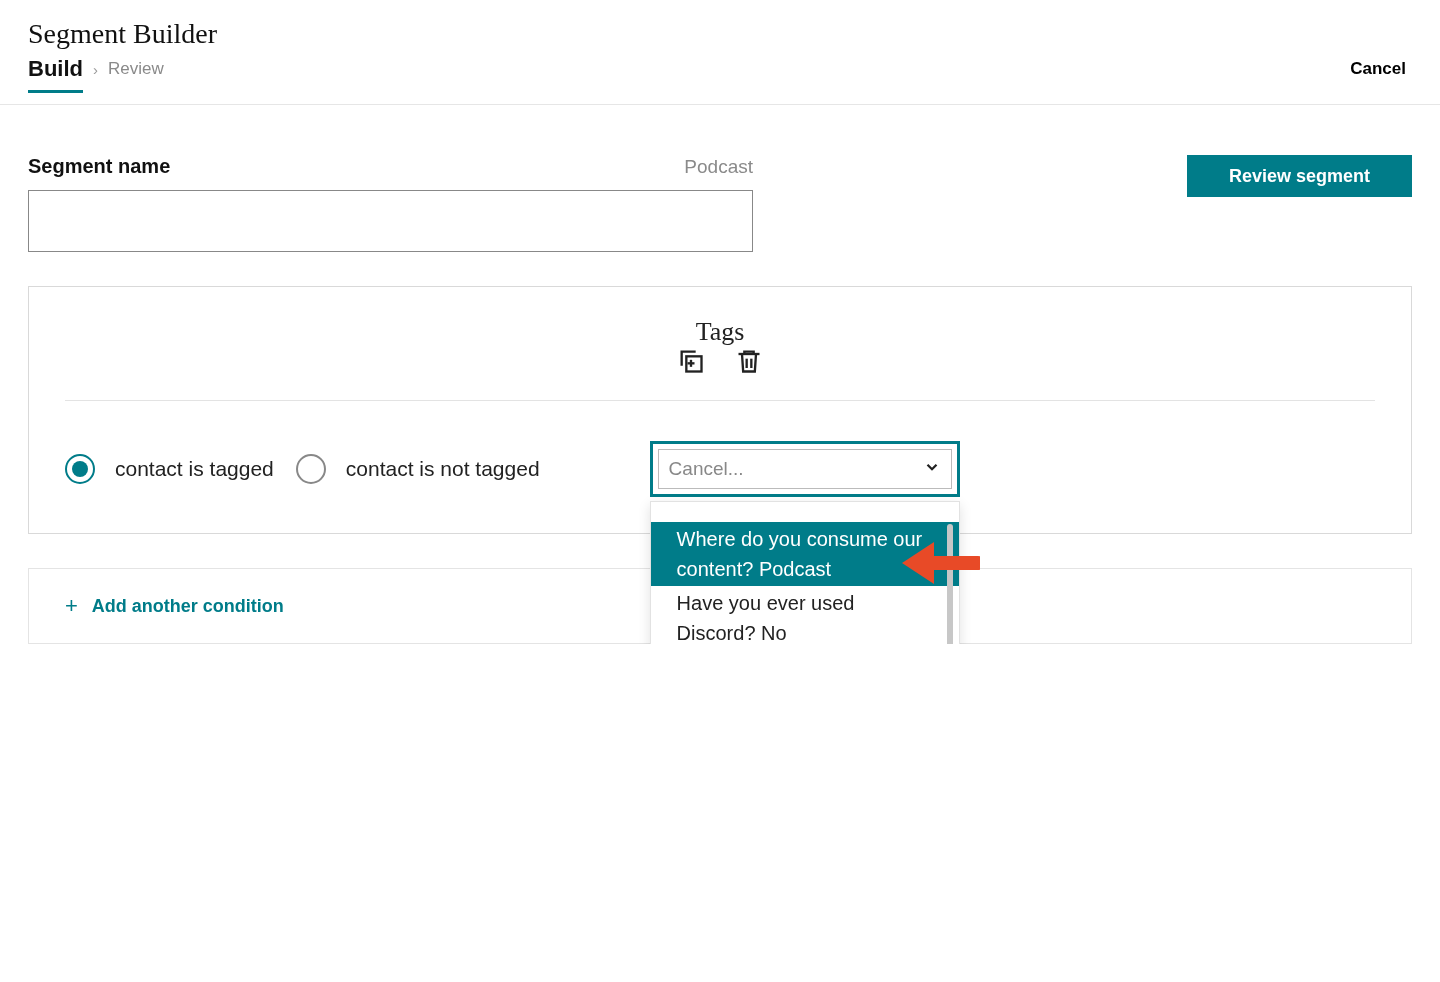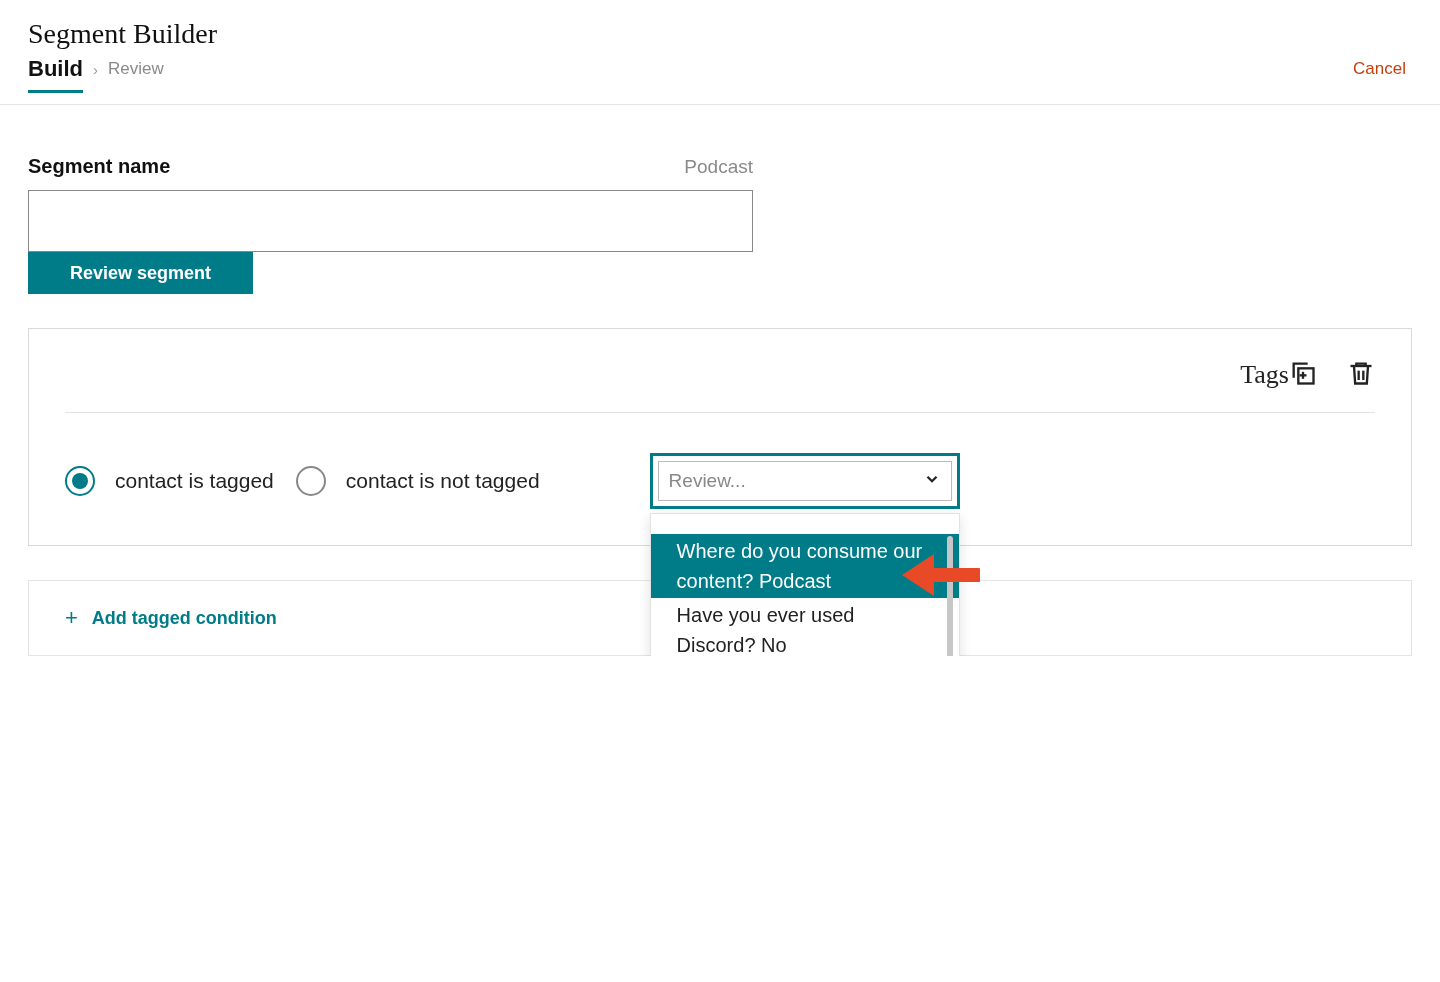--- a/index.html
+++ b/index.html
@@ -37,34 +37,33 @@
     color: #111;
     font-weight: 600;
     font-size: 22px;
     padding-bottom: 8px;
     border-bottom: 3px solid #007c89;
     margin-bottom: -11px;
   }
   .bc-arrow { color: #9a9a9a; font-size: 15px; }
   .bc-step { color: #8a8a8a; font-size: 17px; text-align: right; }
   .cancel-link {
-    color: #c2410c;
-    font-weight: 400;
+    color: #000000;
+    font-weight: 700;
     font-size: 17px;
     text-decoration: none;
     padding-right: 6px;
     padding-bottom: 10px;
     text-align: right;
   }
   .body-area { padding: 50px 28px 0 28px; }
   .name-row {
     display: flex;
     align-items: flex-start;
     justify-content: space-between;
-    flex-direction: column;
   }
   .name-field { width: 725px; }
   .label-row {
     display: flex;
     justify-content: space-between;
     align-items: baseline;
     margin-bottom: 12px;
   }
   .field-label { font-size: 20px; font-weight: 600; color: #111; }
   .required-text { font-size: 19px; color: #8a8a8a; }
@@ -86,22 +85,23 @@
     padding: 0 42px;
     cursor: pointer;
   }
   .panel {
     border: 1px solid #d9d9d9;
     margin-top: 34px;
     padding: 30px 36px 36px 36px;
   }
   .panel-title-row {
     display: flex;
-    justify-content: flex-end;
+    justify-content: center;
     align-items: center;
+    flex-direction: column;
   }
   .panel-title {
     font-family: Georgia, "Times New Roman", serif;
     font-size: 26px;
     font-weight: 400;
   }
   .panel-icons { display: flex; gap: 30px; }
   .icon-btn {
     background: none;
     border: none;
@@ -274,21 +274,21 @@
         </div>
         <div class="radio-opt">
           <span class="radio-outer unchecked"></span>
           <span class="radio-label">contact is not tagged</span>
         </div>
       </div>
 
       <div class="select-wrap">
         <div class="select-box">
           <span class="select-box-inner"></span>
-          <span class="select-placeholder">Review...</span>
+          <span class="select-placeholder">Cancel...</span>
           <span class="chev">
             <svg viewBox="0 0 24 24" fill="none" stroke="currentColor" stroke-width="3">
                 <polyline points="6 9 12 15 18 9"></polyline>
               </svg>
           </span>
         </div>
 
         <div class="dropdown">
           <div class="dd-opt selected">Where do you consume our content? Podcast</div>
           <div class="dd-opt">Have you ever used Discord? No</div>
@@ -302,17 +302,17 @@
             <path d="M44 6 L12 27 L44 48 Z" fill="#e84a27"></path>
           </svg>
         </div>
       </div>
     </div>
   </div>
 
   <div class="add-panel">
     <a href="#" class="add-link">
       <span class="add-plus">+</span>
-      <span>Add tagged condition</span>
+      <span>Add another condition</span>
     </a>
   </div>
 
 </div>
 
 </body></html>

